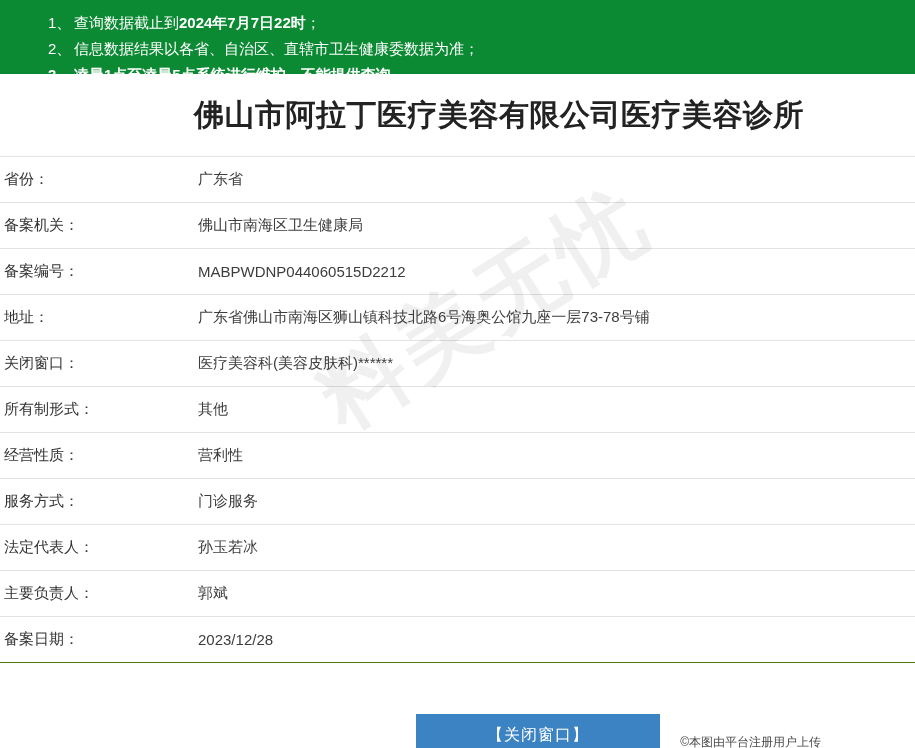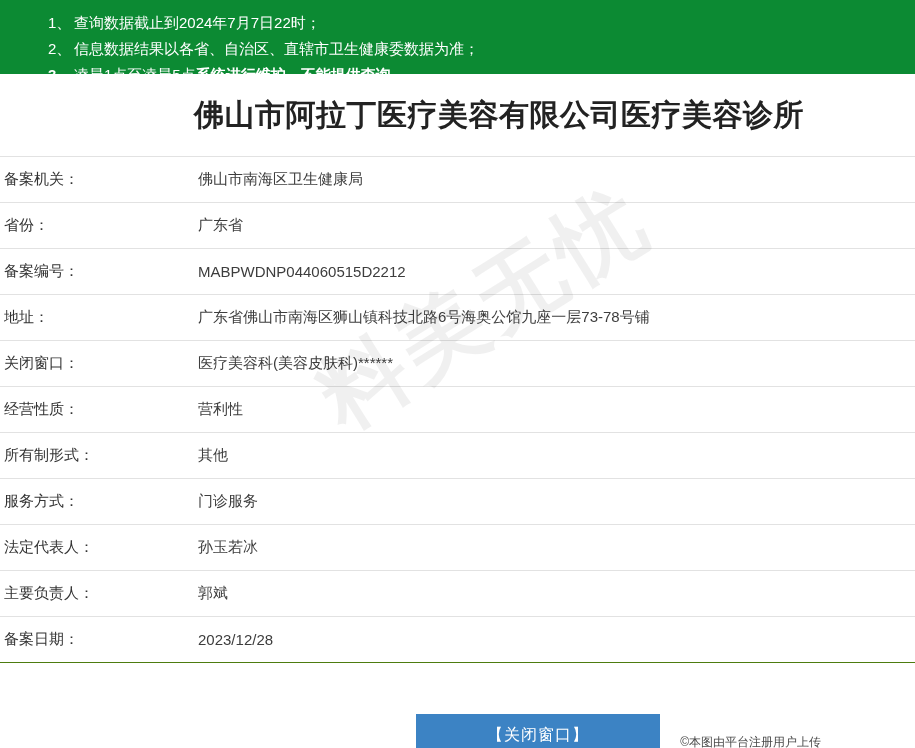--- a/index.html
+++ b/index.html
@@ -29,21 +29,21 @@
     line-height: 26px;
     padding-left: 48px;
     white-space: nowrap;
     font-weight: normal;
   }
   .notice-line .num {
     display: inline-block;
     width: 26px;
   }
   .notice-line b {
-    font-weight: normal;
+    font-weight: bold;
   }
   .notice-line.all-bold {
     font-weight: bold;
   }
 
   
   .title-area {
     height: 82px;
     display: flex;
     align-items: center;
@@ -152,46 +152,46 @@
 
 <div class="title-area">
   <div class="title">佛山市阿拉丁医疗美容有限公司医疗美容诊所</div>
 </div>
 
 <div class="watermark">料美无忧</div>
 
 <table class="info-table">
   <tbody>
     <tr>
+      <td class="label">省份：</td>
+      <td class="value">广东省</td>
+    </tr>
+    <tr>
       <td class="label">备案机关：</td>
       <td class="value">佛山市南海区卫生健康局</td>
     </tr>
     <tr>
-      <td class="label">省份：</td>
-      <td class="value">广东省</td>
-    </tr>
-    <tr>
       <td class="label">备案编号：</td>
       <td class="value">MABPWDNP044060515D2212</td>
     </tr>
     <tr>
       <td class="label">地址：</td>
       <td class="value">广东省佛山市南海区狮山镇科技北路6号海奥公馆九座一层73-78号铺</td>
     </tr>
     <tr>
       <td class="label">关闭窗口：</td>
       <td class="value">医疗美容科(美容皮肤科)******</td>
     </tr>
     <tr>
+      <td class="label">所有制形式：</td>
+      <td class="value">其他</td>
+    </tr>
+    <tr>
       <td class="label">经营性质：</td>
       <td class="value">营利性</td>
-    </tr>
-    <tr>
-      <td class="label">所有制形式：</td>
-      <td class="value">其他</td>
     </tr>
     <tr>
       <td class="label">服务方式：</td>
       <td class="value">门诊服务</td>
     </tr>
     <tr>
       <td class="label">法定代表人：</td>
       <td class="value">孙玉若冰</td>
     </tr>
     <tr>

